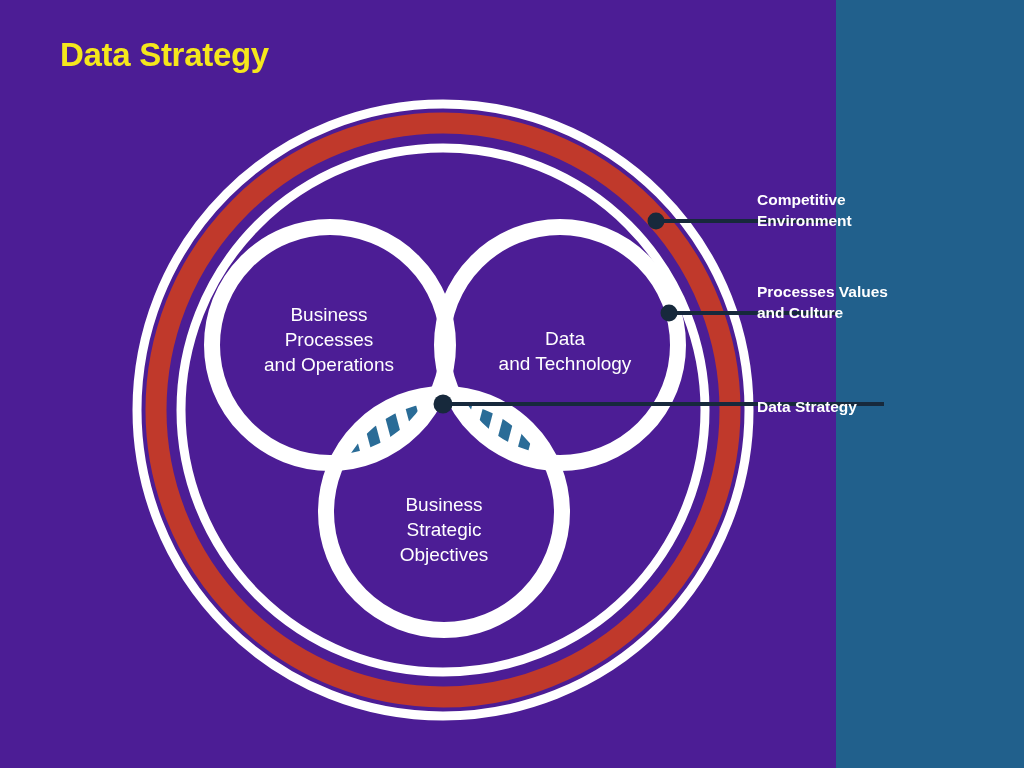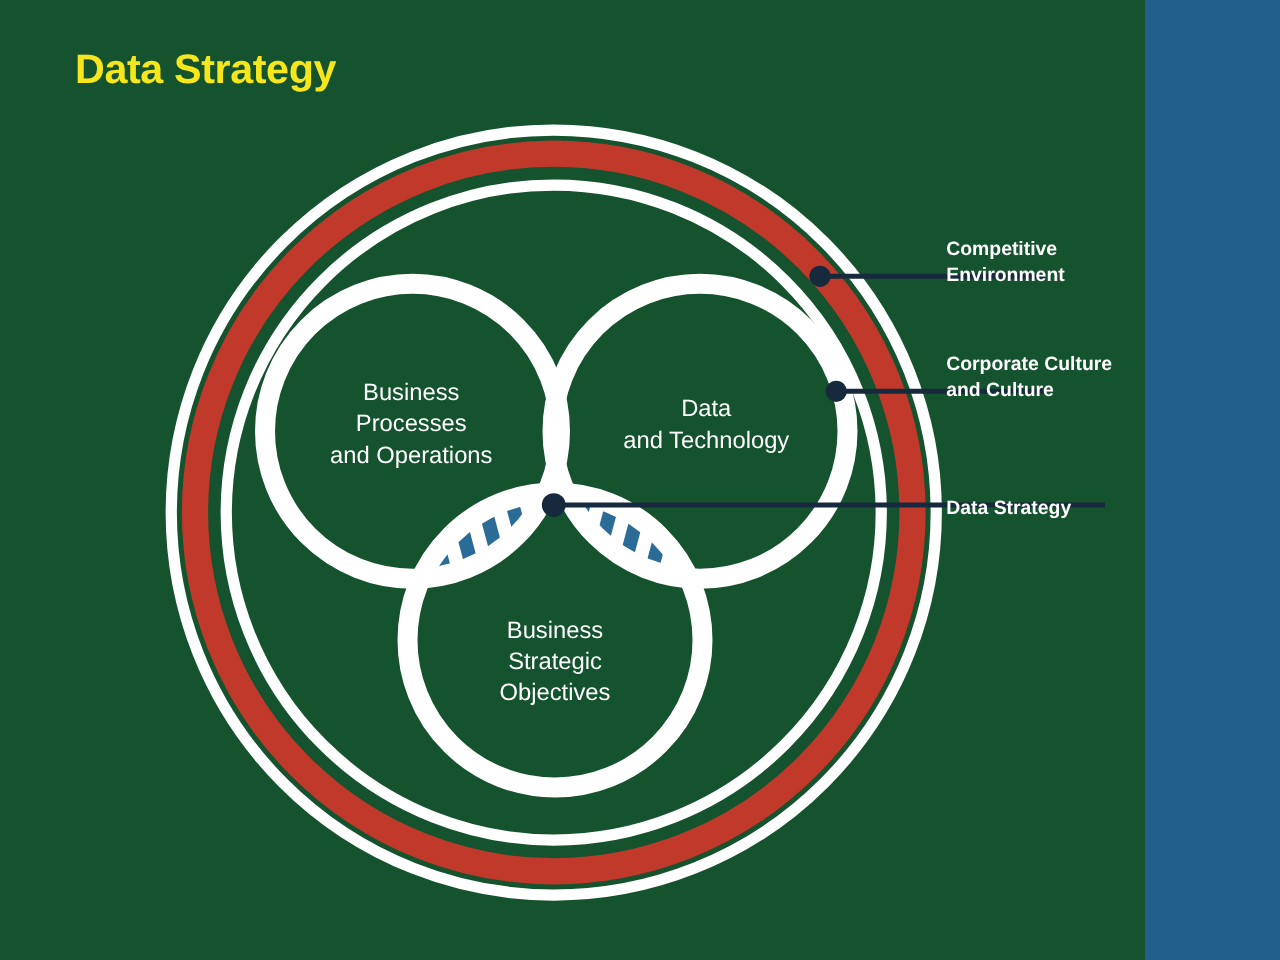--- a/index.html
+++ b/index.html
@@ -9,23 +9,23 @@
   }
   body {
     width: 1024px;
     height: 768px;
     overflow: hidden;
     font-family: "Liberation Sans", sans-serif;
     background: #21608c;
   }
   #stage {
     position: relative;
-    width: 916px;
+    width: 836px;
     height: 768px;
-    background: #14532d;
+    background: #4c1d95;
   }
   #page-title {
     position: absolute;
     left: 60px;
     top: 36px;
     font-size: 33px;
     font-weight: bold;
     letter-spacing: -0.3px;
     color: #f5e71c;
     font-family: "Liberation Sans", sans-serif;
@@ -141,28 +141,28 @@
     <g>
       <line x1="443" y1="404" x2="884" y2="404" stroke="#17293c" stroke-width="4"></line>
       <circle cx="443" cy="404" r="9.5" fill="#17293c"></circle>
     </g>
   </svg>
 
   <div class="venn-label" style="left:244px; top:302px; width:170px;">Business
 Processes
 and Operations</div>
 
-  <div class="venn-label" style="left:485px; top:315px; width:160px;">Data
+  <div class="venn-label" style="left:485px; top:326px; width:160px;">Data
 and Technology</div>
 
   <div class="venn-label" style="left:364px; top:492px; width:160px;">Business
 Strategic
 Objectives</div>
 
   <div class="callout-label" style="left:757px; top:174px; width:200px;">Competitive
 Environment</div>
 
-  <div class="callout-label" style="left:757px; top:266px; width:210px;">Corporate Culture
+  <div class="callout-label" style="left:757px; top:266px; width:210px;">Processes Values
 and Culture</div>
 
   <div class="callout-label" style="left:757px; top:381px; width:200px;">Data Strategy</div>
 
 </div>
 
 </body></html>

